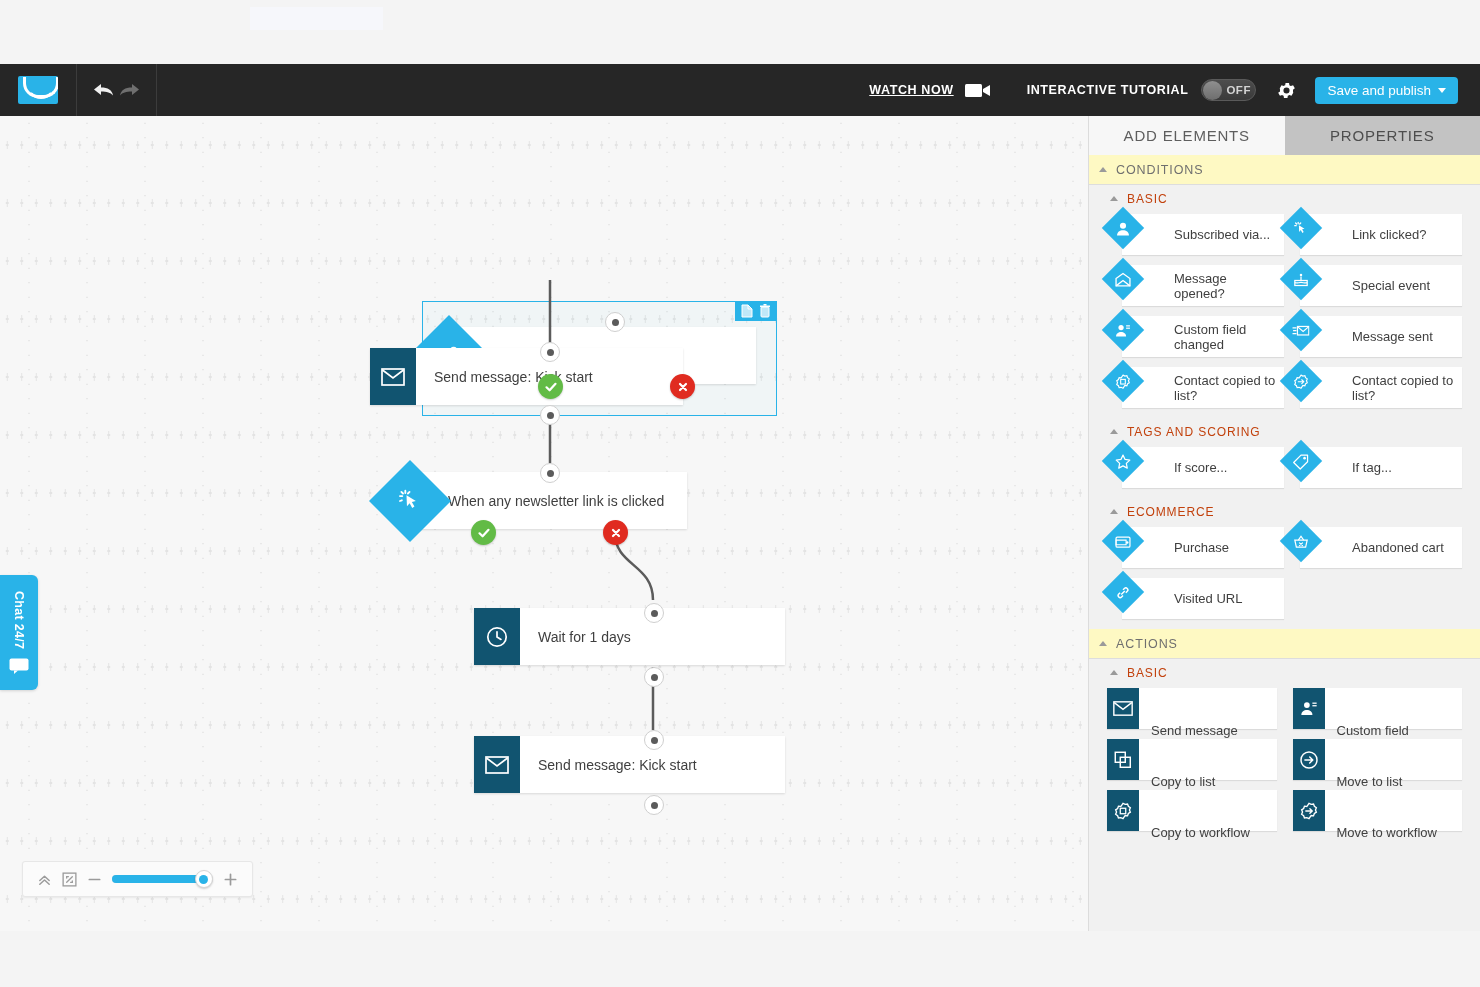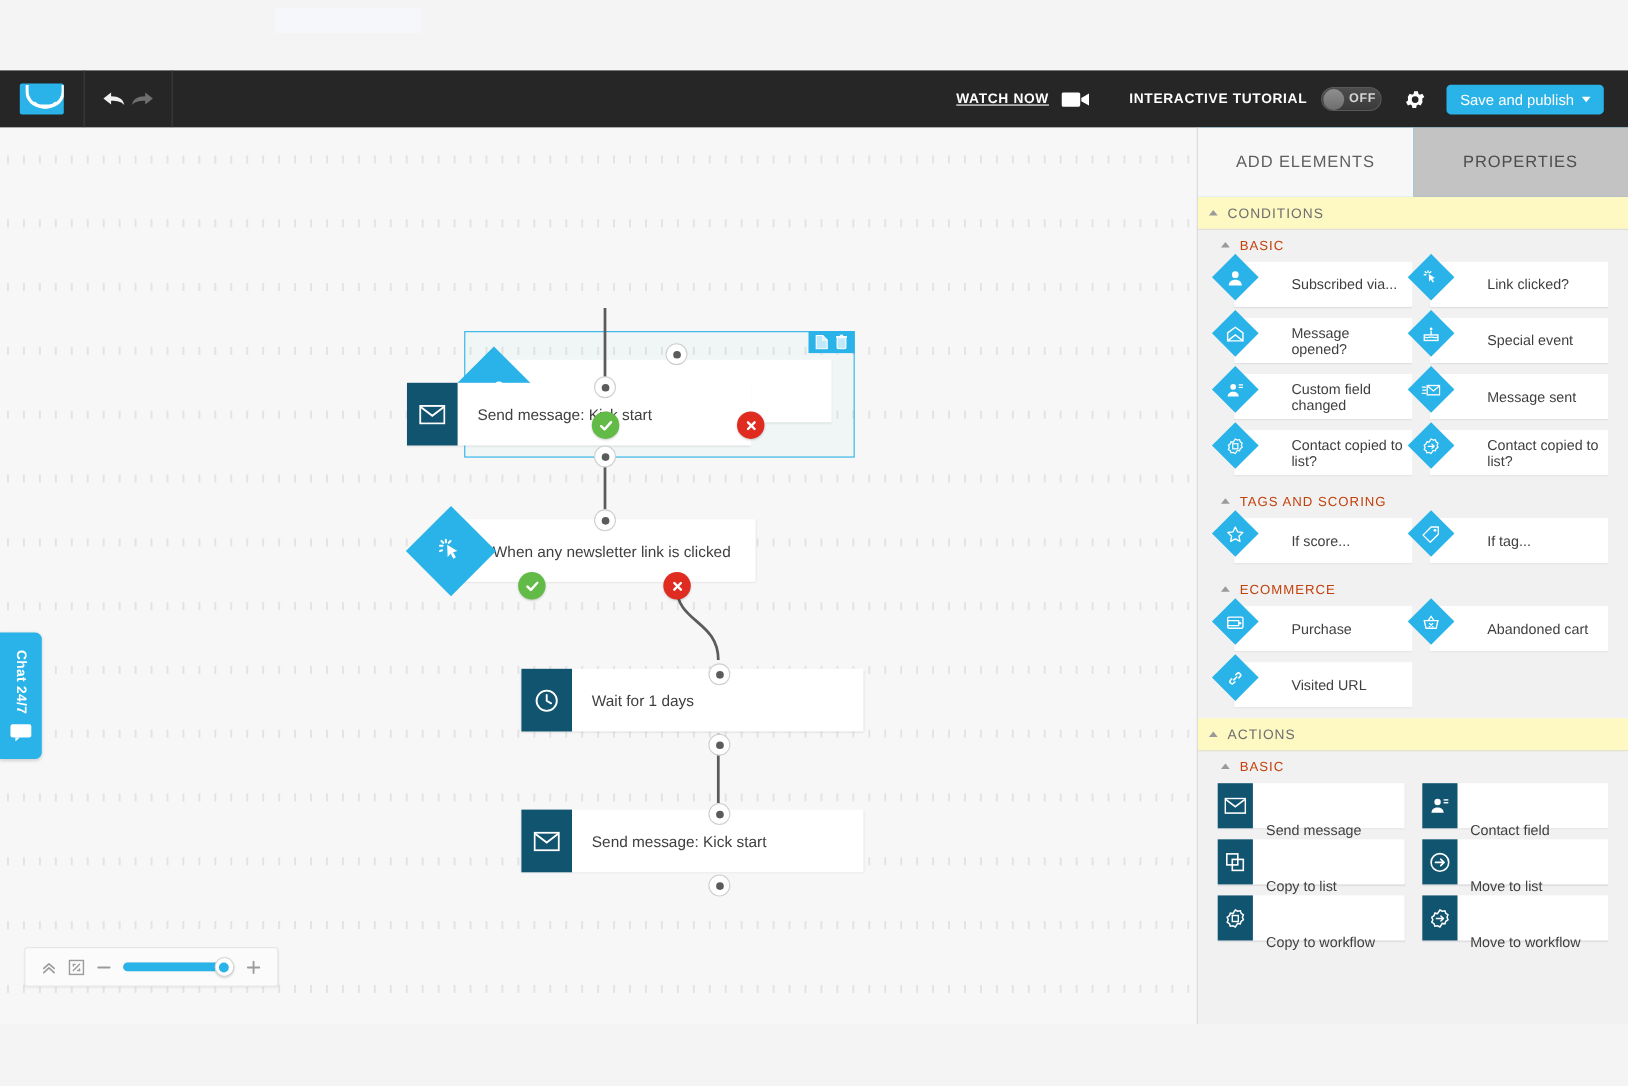--- a/index.html
+++ b/index.html
@@ -214,21 +214,21 @@
     position:absolute; left:1088px; top:116px;
     width:392px; height:815px;
     background:#f1f1f1;
     border-left:1px solid #dcdcdc;
     overflow:hidden;
   }
   .sidebar-bottom {
     position:absolute; left:1088px; top:931px; width:392px; height:56px;
     background:#f4f4f4;
   }
-  .tabs { display:flex; height:63px; background:#0ea5e9; }
+  .tabs { display:flex; height:39px; background:#0f172a; }
   .tab {
     flex:1; display:flex; align-items:center; justify-content:center;
     font-size:15px; color:#5e5e5e; letter-spacing:0.8px;
     cursor:pointer; background:#f7f7f7;
   }
   .tab.inactive { background:#c3c3c3; color:#4d4d4d; }
 
   .group-head {
     height:30px; display:flex; align-items:center; gap:9px;
     padding-left:10px;
@@ -652,21 +652,21 @@
       </div>
       <div class="el act">
         <span class="sq">
           <svg width="20" height="17" viewBox="0 0 22 20">
               <circle cx="8.5" cy="6" r="3.4" fill="#ffffff"></circle>
               <path d="M2 17.5c0-3.7 3-5.7 6.5-5.7s6.5 2 6.5 5.7z" fill="#ffffff"></path>
               <rect x="15" y="3" width="5" height="1.5" fill="#ffffff"></rect>
               <rect x="15" y="6" width="5" height="1.5" fill="#ffffff"></rect>
             </svg>
         </span>
-        <span class="lbl">Contact field</span>
+        <span class="lbl">Custom field</span>
       </div>
       <div class="el act">
         <span class="sq">
           <svg width="20" height="20" viewBox="0 0 22 22">
               <rect x="2.5" y="2.5" width="11" height="11" fill="none" stroke="#ffffff" stroke-width="1.6"></rect>
               <rect x="8" y="8" width="11" height="11" fill="none" stroke="#ffffff" stroke-width="1.6"></rect>
             </svg>
         </span>
         <span class="lbl">Copy to list</span>
       </div>

